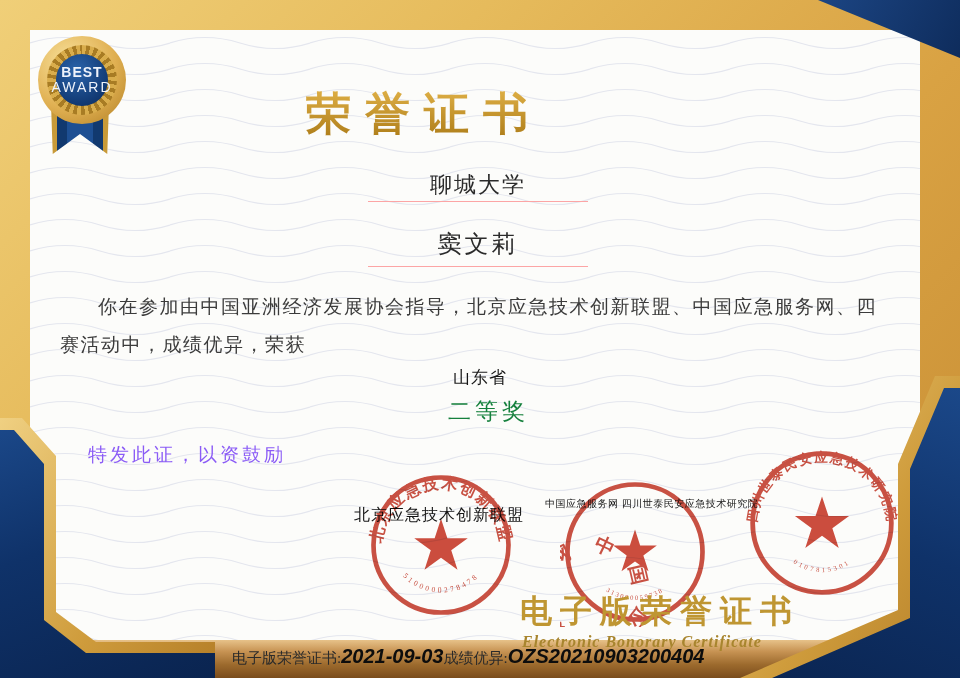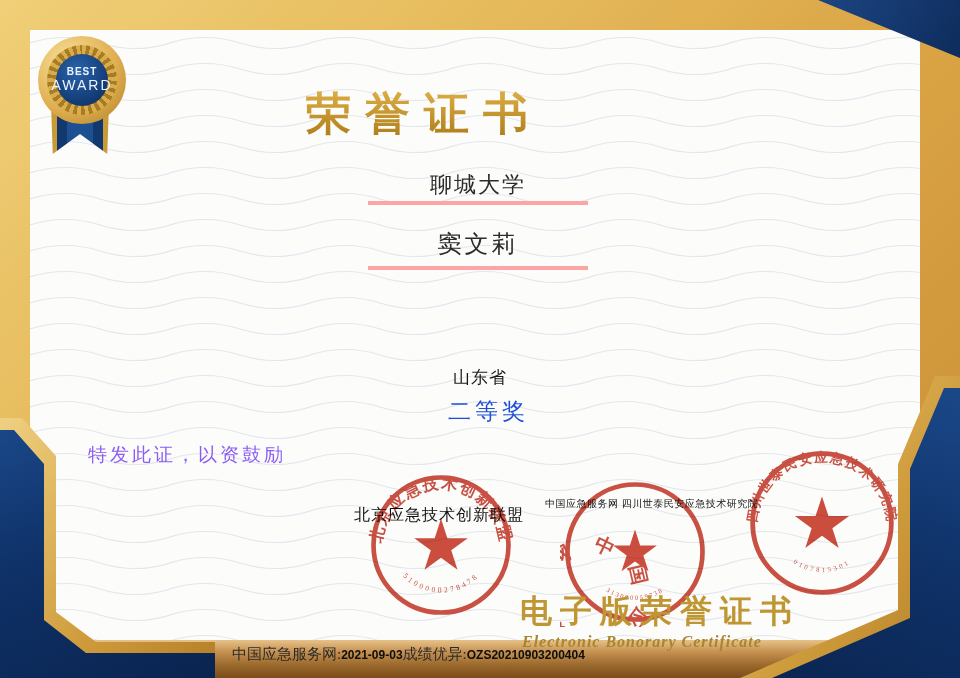--- a/index.html
+++ b/index.html
@@ -25,39 +25,39 @@
   .medal-circle{position:absolute;left:2px;top:2px;width:88px;height:88px;border-radius:50%;
     background:radial-gradient(circle at 35% 30%,#f9e29c,#e0b052 55%,#b07d22 100%);
     display:flex;align-items:center;justify-content:center;}
   .laurel{width:70px;height:70px;border-radius:50%;
     background:repeating-conic-gradient(#d9ad4c 0deg 7deg,#a87c24 7deg 14deg);
     display:flex;align-items:center;justify-content:center;}
   .medal-core{width:52px;height:52px;border-radius:50%;
     background:radial-gradient(circle at 40% 32%,#2a64ab,#123a74 70%,#0c2a57);
     display:flex;flex-direction:column;align-items:center;justify-content:center;
     color:#eef3fb;font-family:"Liberation Sans",sans-serif;line-height:1.05;}
-  .medal-core .l1{font-size:10px;font-weight:bold;letter-spacing:1px;}
+  .medal-core .l1{font-size:14px;font-weight:bold;letter-spacing:1px;}
   .medal-core .l2{font-size:14px;letter-spacing:2px;}
   
   .title{left:0;top:84px;width:848px;text-align:center;z-index:2;
     font-size:45px;font-weight:bold;letter-spacing:14px;
     background:linear-gradient(180deg,#e3b44a,#a87714);
     -webkit-background-clip:text;background-clip:text;color:transparent;}
   
   .fill-line{z-index:2;text-align:center;color:#2b2b2b;
-    border-bottom:4px solid #fca5a5;}
+    border-bottom:1px solid #fca5a5;}
   .school{left:368px;top:170px;width:220px;height:31px;font-size:22px;letter-spacing:2px;}
   .pname{left:368px;top:228px;width:220px;height:38px;font-size:24px;letter-spacing:3px;}
   
   .para{left:60px;top:288px;width:848px;z-index:2;color:#3b3b3b;
     font-size:19px;letter-spacing:1.5px;line-height:38px;}
   .para .indent{text-indent:38px;}
   .province{left:453px;top:366px;z-index:2;color:#161616;
     font-family:Liberation Sans, sans-serif;font-size:17px;letter-spacing:1px;}
-  .award{left:448px;top:396px;z-index:2;color:#1d4ed8;
+  .award{left:448px;top:396px;z-index:2;color:#15803d;
     font-family:"Liberation Sans",sans-serif;font-size:23px;letter-spacing:4px;}
   .closing{left:88px;top:442px;z-index:2;color:#8b5cf6;font-size:19px;letter-spacing:3px;}
   
   .seal{z-index:2;opacity:.88;mix-blend-mode:multiply;}
   .seal-1{left:366px;top:470px;width:150px;height:150px;}
   .seal-2{left:560px;top:477px;width:150px;height:150px;}
   .seal-3{left:746px;top:447px;width:152px;height:152px;}
   .seal-label{z-index:3;color:#141414;font-family:"Liberation Sans",sans-serif;
     mix-blend-mode:multiply;}
   .label-1{left:354px;top:505px;font-size:16px;letter-spacing:1px;}
@@ -80,21 +80,21 @@
     clip-path:polygon(0px 18px,14px 18px,44px 52px,44px 208px,86px 241px,215px 241px,215px 266px,0px 266px);}
   .deco-right{left:710px;top:372px;width:250px;height:306px;}
   .deco-right .gold{position:absolute;inset:0;
     background:linear-gradient(125deg,#f0d183,#cf9c3c 60%,#b47e28);
     clip-path:polygon(225px 4px,250px 4px,250px 306px,30px 306px,188px 238px,188px 92px);}
   .deco-right .navy{position:absolute;inset:0;
     background:linear-gradient(200deg,#1c4a8c 0%,#0f3269 50%,#0a2450 100%);
     clip-path:polygon(234px 16px,250px 16px,250px 306px,62px 306px,200px 246px,200px 97px);}
   
   .footer{left:232px;top:645px;z-index:6;color:#2a2a2a;font-size:15px;white-space:nowrap;}
-  .footer .strong{font-family:"Liberation Sans",sans-serif;font-weight:bold;color:#0d0d0d;font-size:12px;}
+  .footer .strong{font-family:"Liberation Sans",sans-serif;font-weight:bold;color:#0d0d0d;font-size:20px;font-style:italic;}
 </style>
 </head>
 <body>
 
 <div class="abs paper">
   <svg>
     <defs>
       <pattern id="wave" width="140" height="26" patternUnits="userSpaceOnUse">
         <path d="M0 13 Q 35 2 70 13 T 140 13" fill="none" stroke="#e4e6ee" stroke-width="1.2"></path>
       </pattern>
@@ -116,20 +116,22 @@
     </div>
   </div>
 </div>
 
 <div class="abs title">荣誉证书</div>
 
 <div class="abs fill-line school">聊城大学</div>
 <div class="abs fill-line pname">窦文莉</div>
 
 <div class="abs para">
+  <div class="indent">你在参加由中国亚洲经济发展协会指导，北京应急技术创新联盟、中国应急服务网、四</div>
+  <div>赛活动中，成绩优异，荣获</div>
 </div>
 <div class="abs province">山东省</div>
 <div class="abs award">二等奖</div>
 <div class="abs closing">特发此证，以资鼓励</div>
 
 <svg class="abs seal seal-1" viewBox="0 0 160 160">
   <defs>
     <path id="arcTop1" d="M16,84 A64,64 0 0 1 144,84"></path>
     <path id="arcBot1" d="M30,100 A56,56 0 0 0 130,100"></path>
   </defs>
@@ -183,14 +185,14 @@
 <div class="abs deco deco-left">
   <div class="gold"></div>
   <div class="navy"></div>
 </div>
 <div class="abs deco deco-right">
   <div class="gold"></div>
   <div class="navy"></div>
 </div>
 
 <div class="abs footer">
-  <span>中国应急服务网:</span><span class="strong">2021-09-03</span><span>成绩优异:</span><span class="strong">OZS20210903200404</span>
+  <span>电子版荣誉证书:</span><span class="strong">2021-09-03</span><span>成绩优异:</span><span class="strong">OZS20210903200404</span>
 </div>
 
 </body></html>

